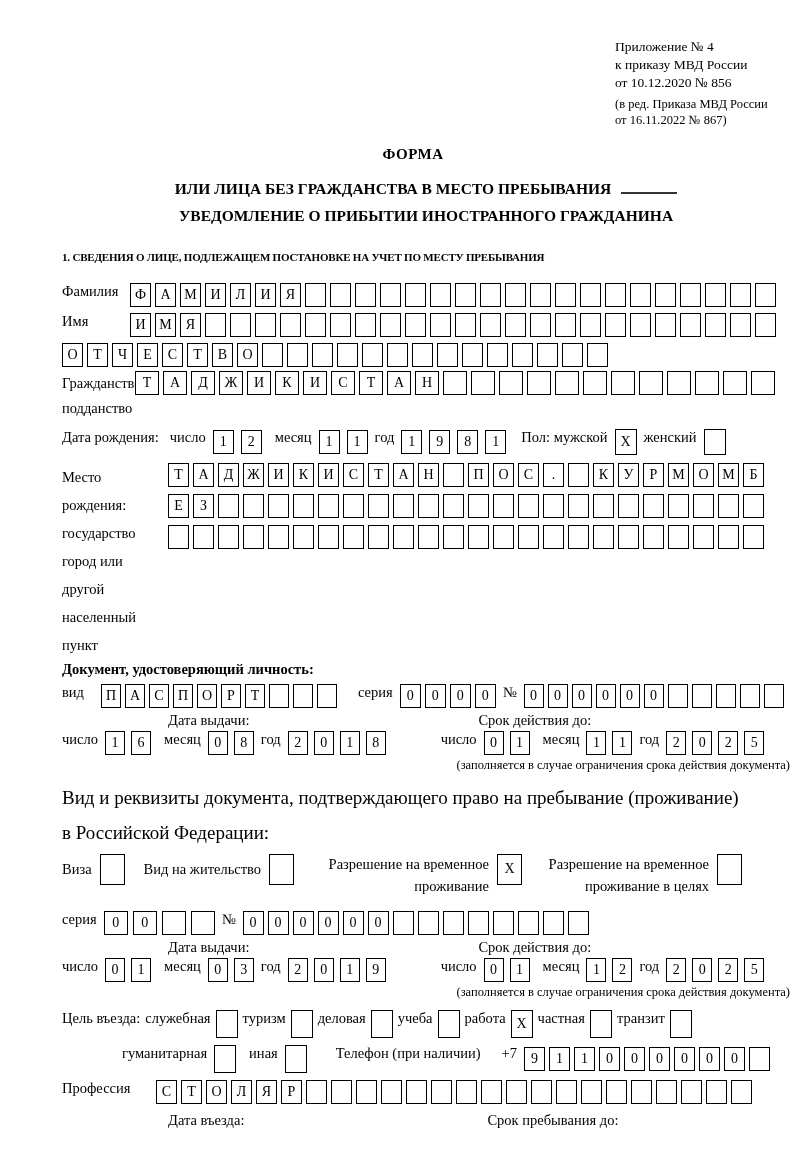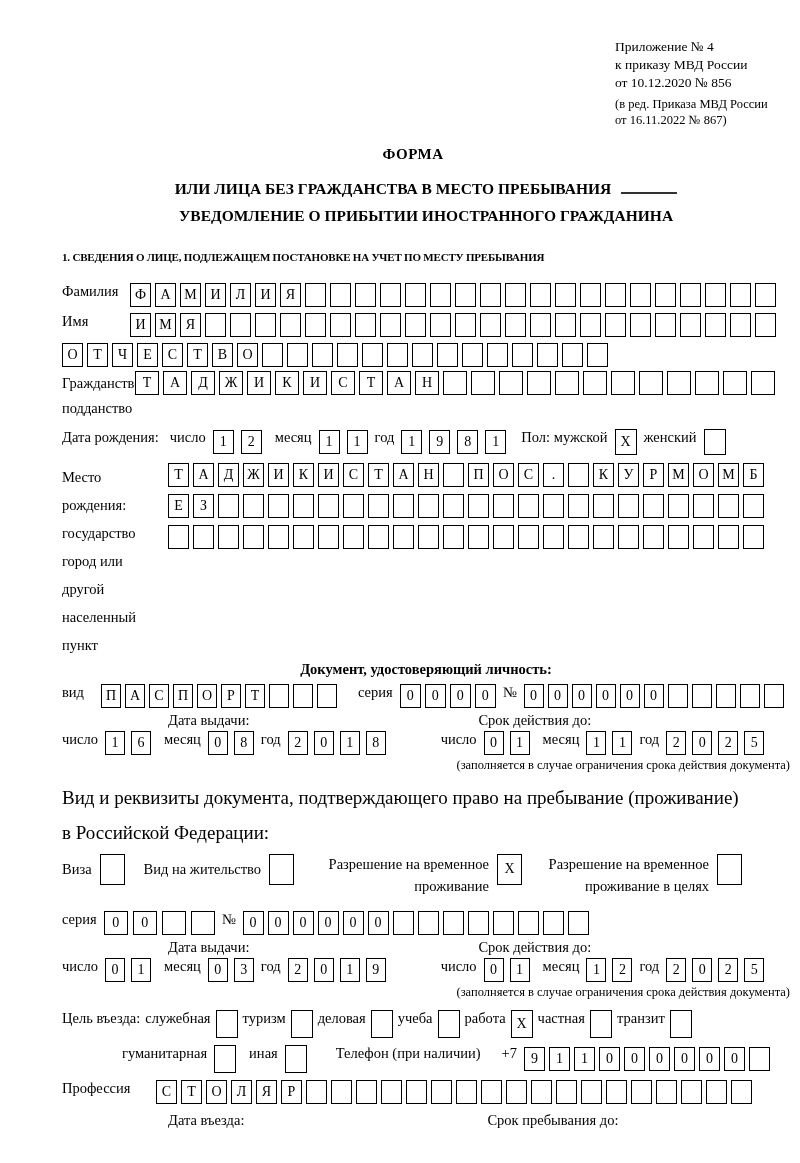--- a/index.html
+++ b/index.html
@@ -20,21 +20,21 @@
   .row.top { align-items:flex-start; }
   .lbl { flex:none; }
   .lbl2 { flex:none; }
   .lbl2 > div { line-height:25px; }
   .boxrow { display:inline-flex; gap:4px; flex:none; align-items:center; }
   .boxcol .boxrow { display:flex; margin-bottom:7px; }
   .cell {
     flex:none; display:inline-flex; align-items:center; justify-content:center;
     width:21px; height:24px; border:1.6px solid #000; font-size:14px; line-height:1; background:#fff;
   }
-  .center-bold { text-align:center; font-weight:bold; font-size:14.5px; margin-top:9px; }
+  .center-bold { font-weight:bold; font-size:14.5px; margin-top:9px; }
   .note { text-align:right; font-size:12.5px; margin-top:3px; }
   .para { font-size:19px; line-height:1.8; margin-top:8px; }
   .cgroup { display:flex; gap:8px; align-items:flex-start; flex:none; }
   .clabel { text-align:right; line-height:1.5; }
 </style>
 </head>
 <body>
 
 <div class="page">
 

